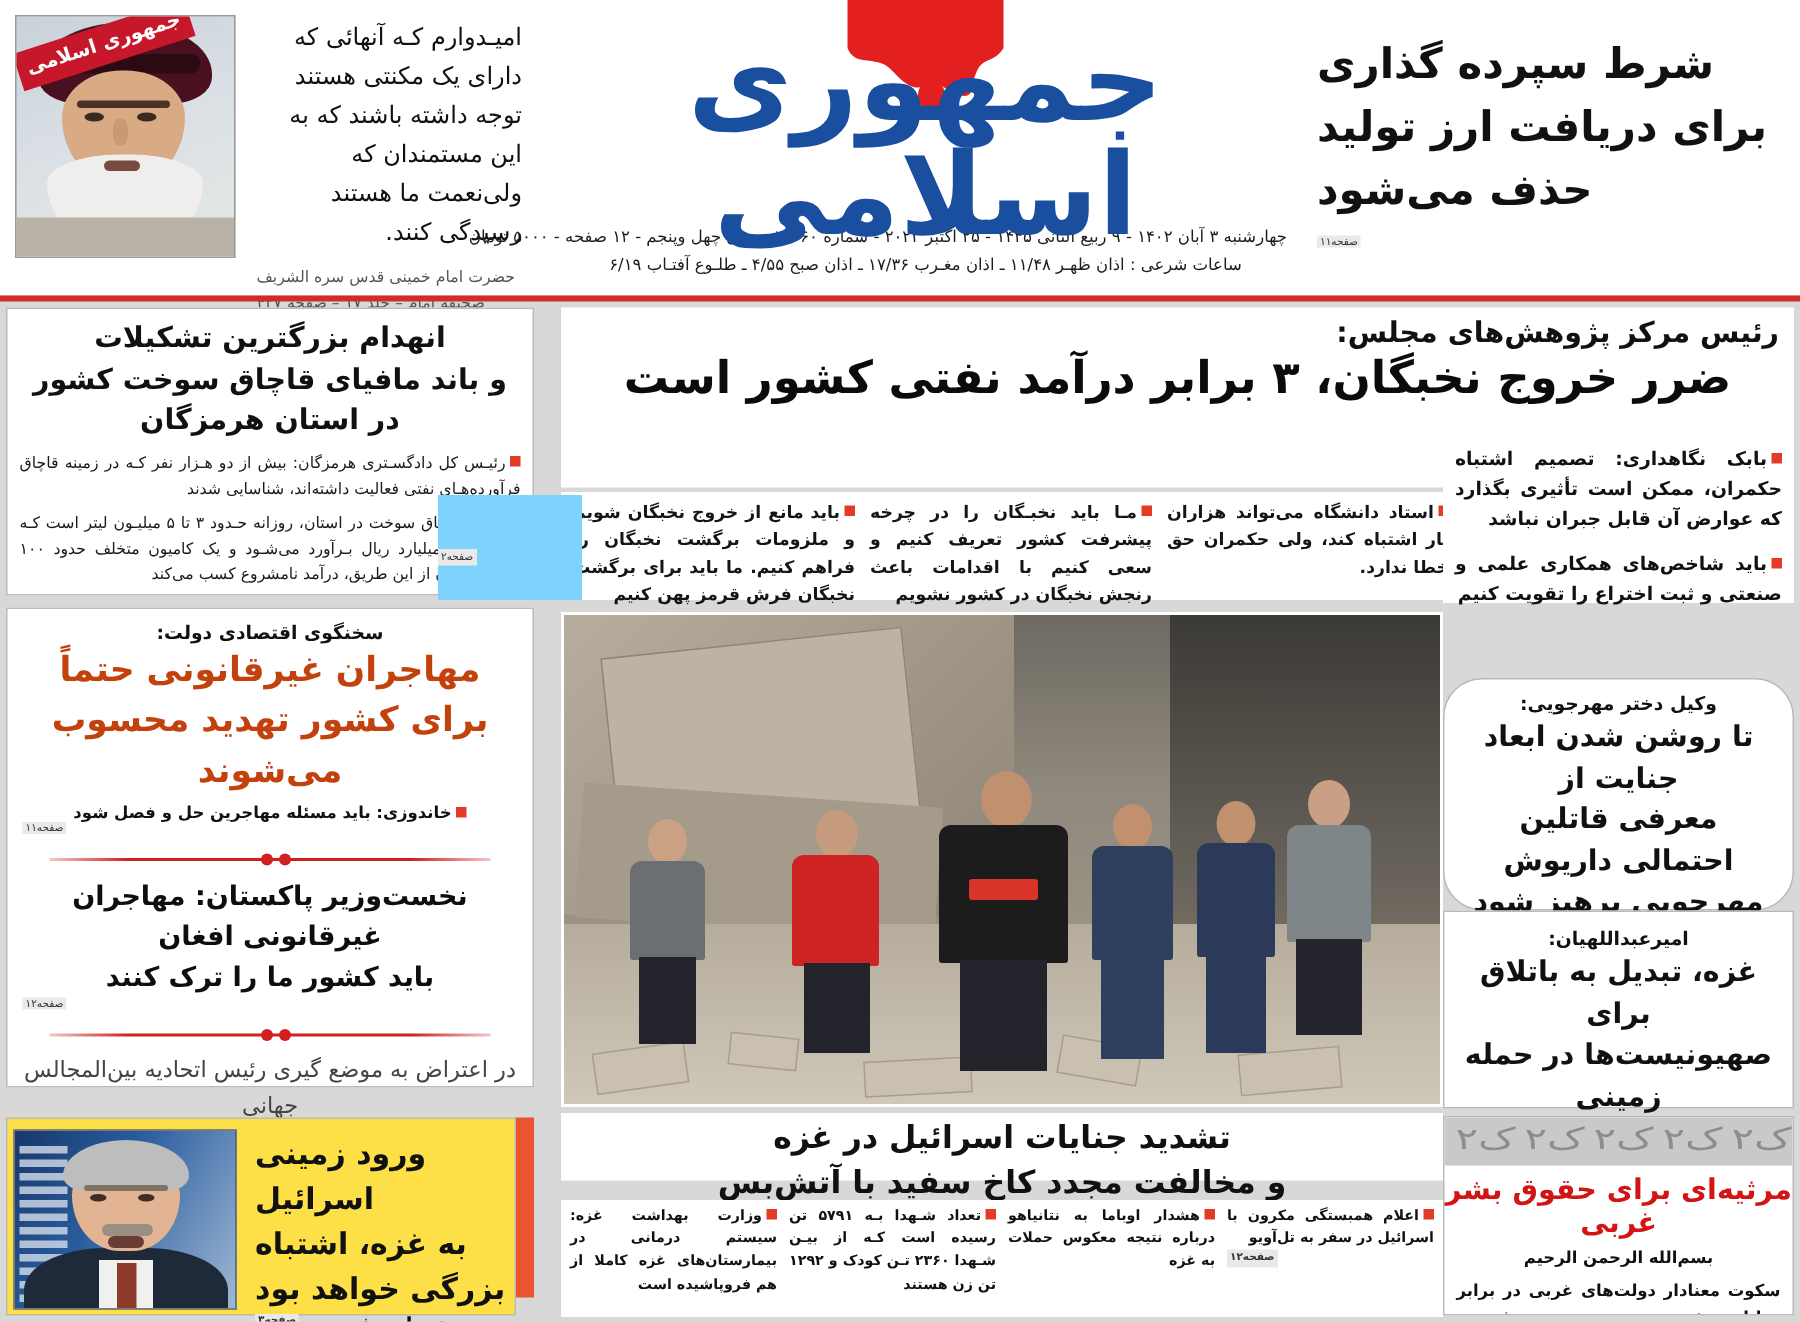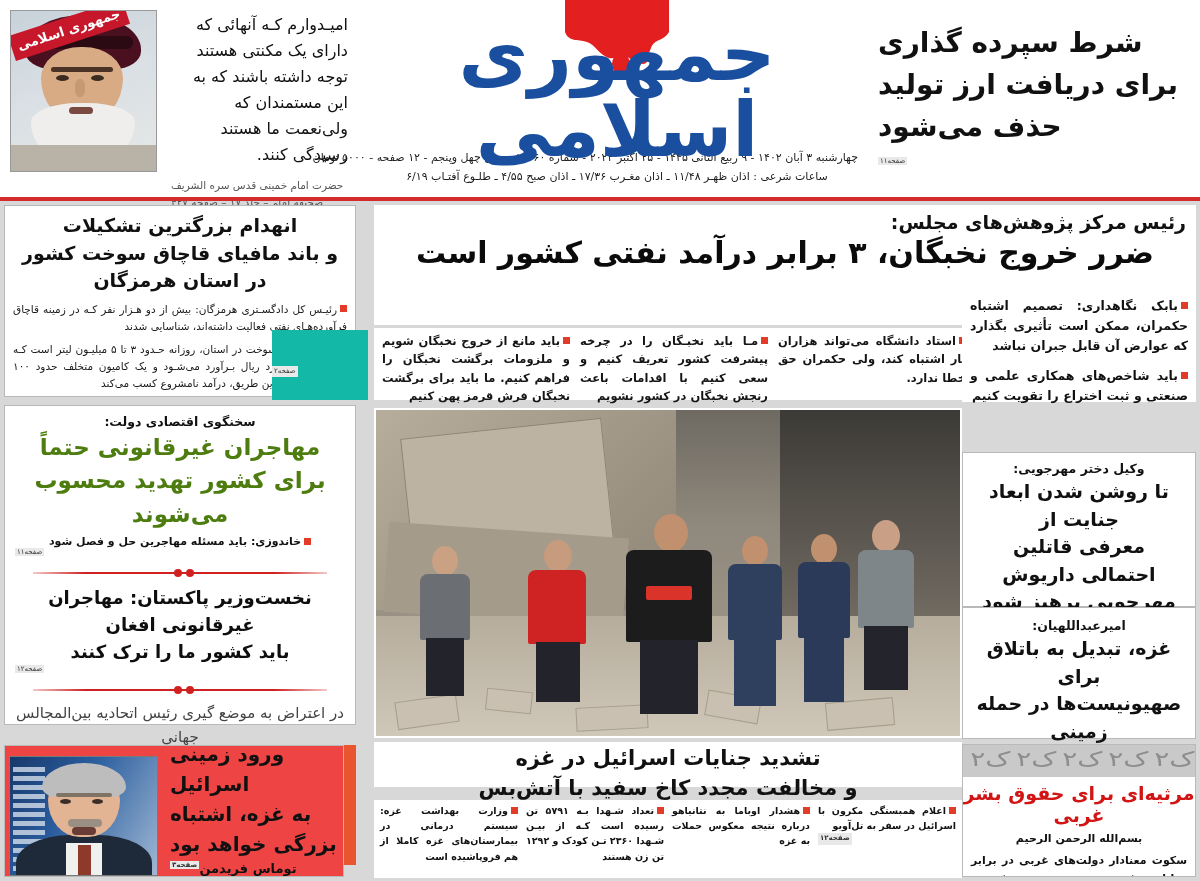--- a/index.html
+++ b/index.html
@@ -102,29 +102,29 @@
   .leftbox1 .corner{position:absolute;right:4px;bottom:3px;font-size:9px;color:#333;
                     background:#ececec;padding:0 3px;}
 
   
   .bulletrow{position:absolute;left:374px;top:328px;width:600px;height:72px;background:#fff;
              display:flex;flex-direction:row;gap:10px;padding:4px 8px 0 8px;box-sizing:border-box;}
   .bcol{flex:1;font-size:11.5px;line-height:1.6;color:#151515;text-align:justify;}
   .bcol.b-strong{font-weight:bold;}
 
   
-  .leftsent{position:absolute;left:272px;top:330px;width:96px;height:70px;background:#14b8a6;
+  .leftsent{position:absolute;left:292px;top:330px;width:96px;height:70px;background:#7dd3fc;
             font-size:11.5px;line-height:1.6;text-align:justify;color:#151515;}
 
   
   .side-b0{position:absolute;left:962px;top:290px;width:234px;height:112px;background:#fff;
            padding:6px 8px;box-sizing:border-box;}
   .side-p{font-size:12.5px;line-height:1.6;color:#111;text-align:justify;font-weight:bold;}
   .side-b1{position:absolute;left:962px;top:452px;width:234px;height:155px;background:#fff;
-           padding:8px 10px;box-sizing:border-box;text-align:center;}
+           padding:8px 10px;box-sizing:border-box;text-align:center;border-radius:26px;}
   .side-b2{position:absolute;left:962px;top:607px;width:234px;height:132px;background:#fff;
            padding:10px 10px;box-sizing:border-box;text-align:center;}
   .side-small{font-size:12.5px;color:#111;font-weight:bold;margin-bottom:2px;}
   .side-head{font-size:19px;font-weight:bold;line-height:1.45;color:#111;}
   .side-b1 .pgnum,.side-b2 .pgnum{float:left;margin-top:2px;}
 
   
   .side-b3{position:absolute;left:962px;top:744px;width:234px;height:133px;background:#fff;
            box-sizing:border-box;overflow:hidden;}
   .orn-band{height:32px;background:#c9c9c9;position:relative;overflow:hidden;}
@@ -132,29 +132,29 @@
                  font-family:"DejaVu Serif",serif;transform:scaleX(1.4);}
   .redtitle{font-size:19px;font-weight:bold;color:#d31414;text-align:center;margin-top:5px;}
   .side-b3 p{font-size:11px;line-height:1.62;color:#111;margin:4px 8px 0;text-align:justify;
              font-weight:bold;}
   .bism{text-align:center !important;font-size:11px;font-weight:bold;}
 
   
   .leftbox2{position:absolute;left:4px;top:405px;width:352px;height:320px;background:#fff;
             padding:8px 10px;box-sizing:border-box;}
   .lb2-k{font-size:12.5px;font-weight:bold;text-align:center;color:#111;}
-  .lb2-h{font-size:23px;font-weight:bold;line-height:1.45;text-align:center;color:#4d7c0f;margin-top:2px;}
+  .lb2-h{font-size:23px;font-weight:bold;line-height:1.45;text-align:center;color:#c2410c;margin-top:2px;}
   .lb2-sub{font-size:11px;text-align:center;color:#111;margin-top:4px;font-weight:bold;}
   .lb2-h2{font-size:18px;font-weight:bold;line-height:1.5;text-align:center;color:#0e0e0e;}
   .lb2-italic{font-size:15px;line-height:1.6;text-align:center;color:#444;margin-top:2px;}
   .pg-left{float:left;}
 
   
-  .leftbox3{position:absolute;left:4px;top:745px;width:340px;height:132px;background:#ef4444;
-            display:flex;flex-direction:row-reverse;align-items:flex-end;}
+  .leftbox3{position:absolute;left:4px;top:745px;width:340px;height:132px;background:#fde047;
+            display:flex;flex-direction:row-reverse;align-items:flex-start;}
   .fr-txt{flex:1;padding:8px 6px 0 6px;text-align:left;}
   .fr-txt h3{margin:0;font-size:20px;font-weight:bold;line-height:1.5;color:#111;}
   .fr-by{font-size:13px;font-weight:bold;color:#111;margin-top:2px;}
   .fr-photo{width:147px;height:118px;margin:7px 6px 0 4px;border:1px solid #7a7a7a;
             position:relative;overflow:hidden;background:#1c3d6e;flex:none;}
   .fr-bg{position:absolute;inset:0;background:linear-gradient(120deg,#17386b 0%,#2a5d9e 40%,#9fb8d4 100%);}
   .fr-head{position:absolute;left:38px;top:14px;width:72px;height:66px;background:#e3b493;
            border-radius:48% 48% 44% 44%/44% 44% 56% 56%;}
   .fr-hair{position:absolute;left:32px;top:6px;width:84px;height:34px;background:#bdbdbd;
            border-radius:50% 50% 18% 18%/70% 70% 30% 30%;}

